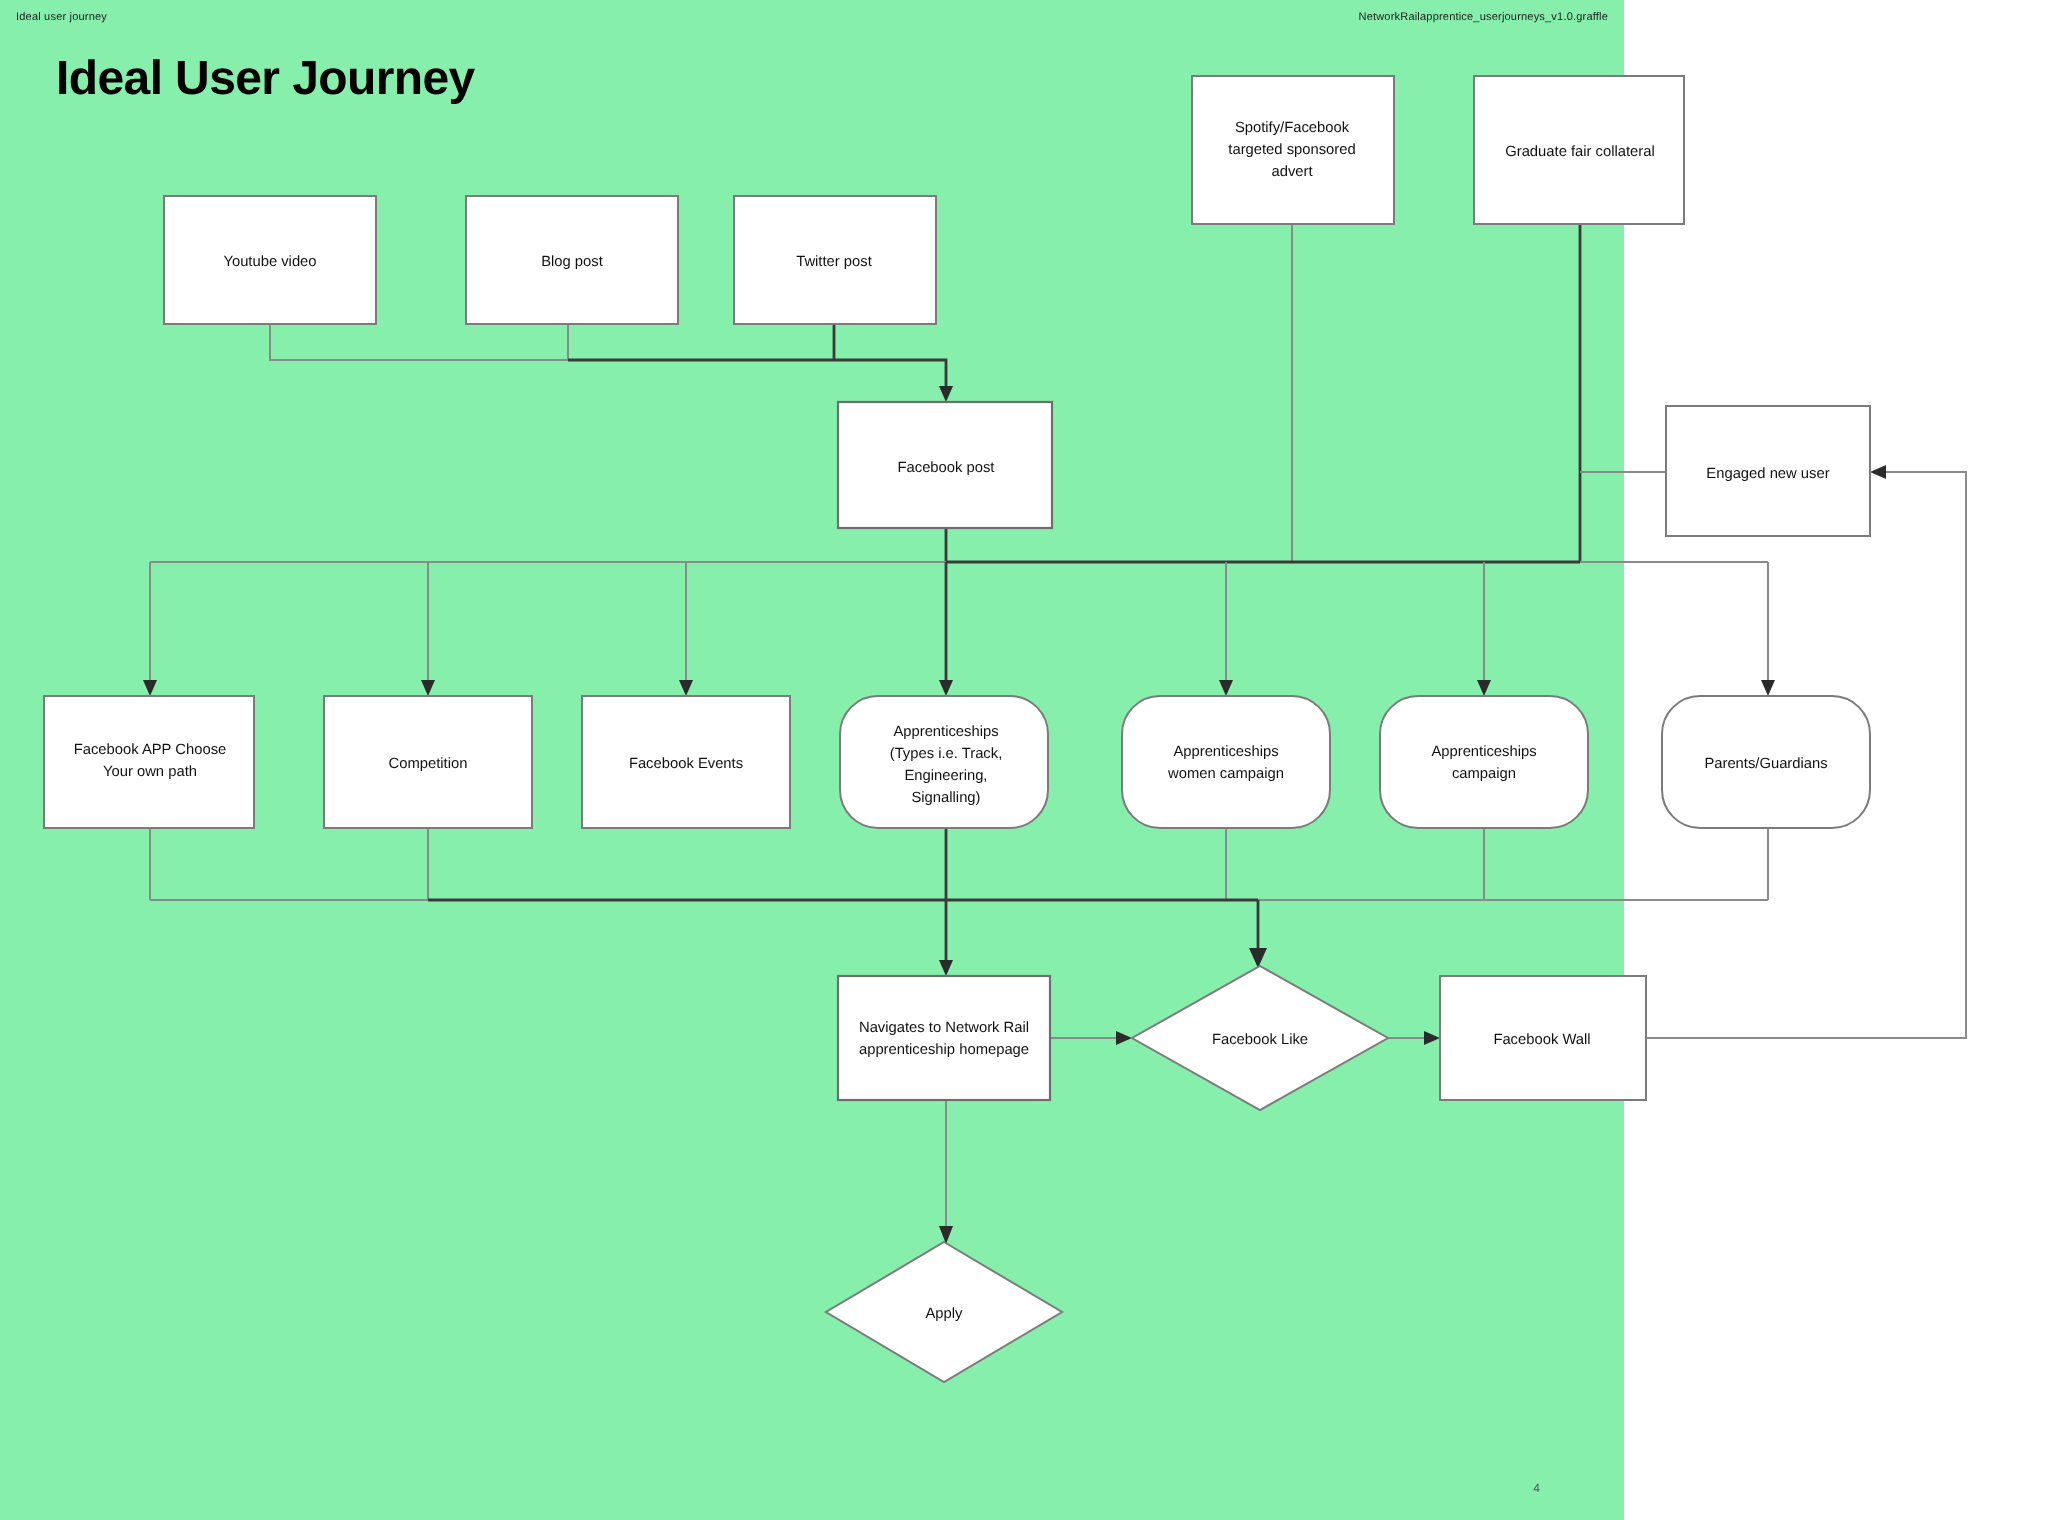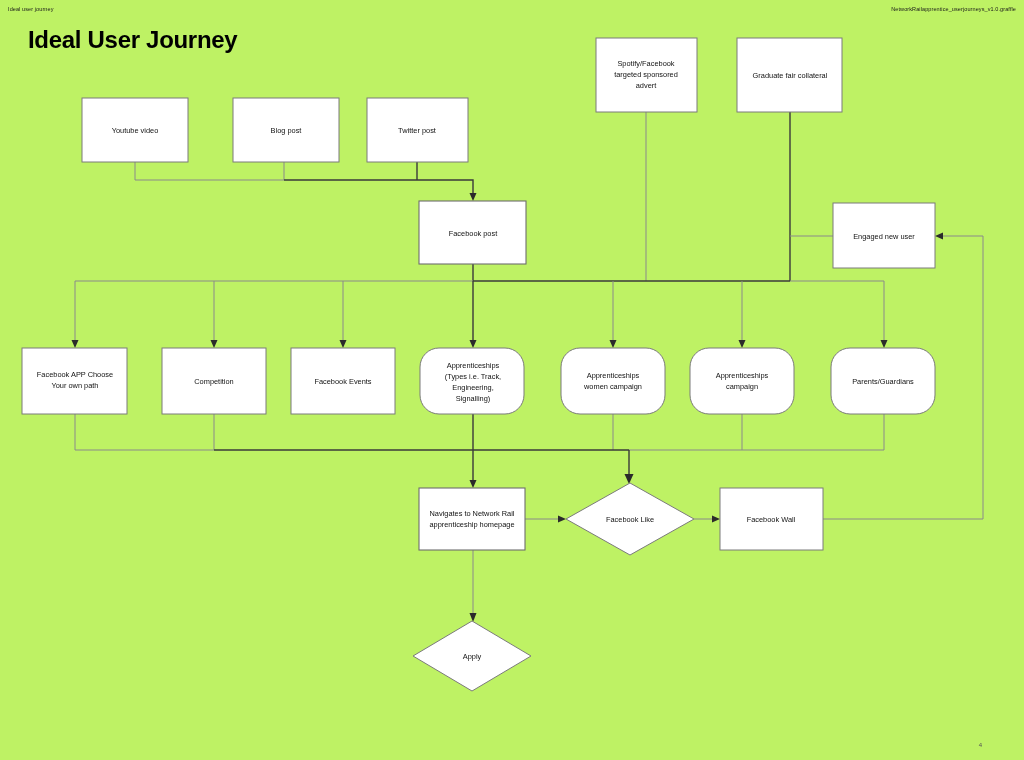--- a/index.html
+++ b/index.html
@@ -3,21 +3,21 @@
 <meta charset="utf-8">
 <style>
   html,body{margin:0;padding:0;background:#ffffff;}
   body{
     width:1024px;height:760px;
     font-family:"Liberation Sans", sans-serif;
     color:#000;
     overflow:hidden;
     position:relative;
   }
-  #page{position:relative;width:1024px;height:760px;background:#bef264;}
+  #page{position:relative;width:812px;height:760px;background:#86efac;}
 
   .hdr{position:absolute;font-size:5.5px;color:#1a1a1a;letter-spacing:.1px;white-space:nowrap;}
   #hdr-left{left:8px;top:6px;}
   #hdr-right{right:8px;top:6px;text-align:right;}
   #page-num{position:absolute;right:42px;top:742px;font-size:6px;color:#555;}
 
   #title{
     position:absolute;left:28px;top:27px;
     font-size:24px;font-weight:bold;letter-spacing:-0.3px;
     line-height:1.1;color:#000;

